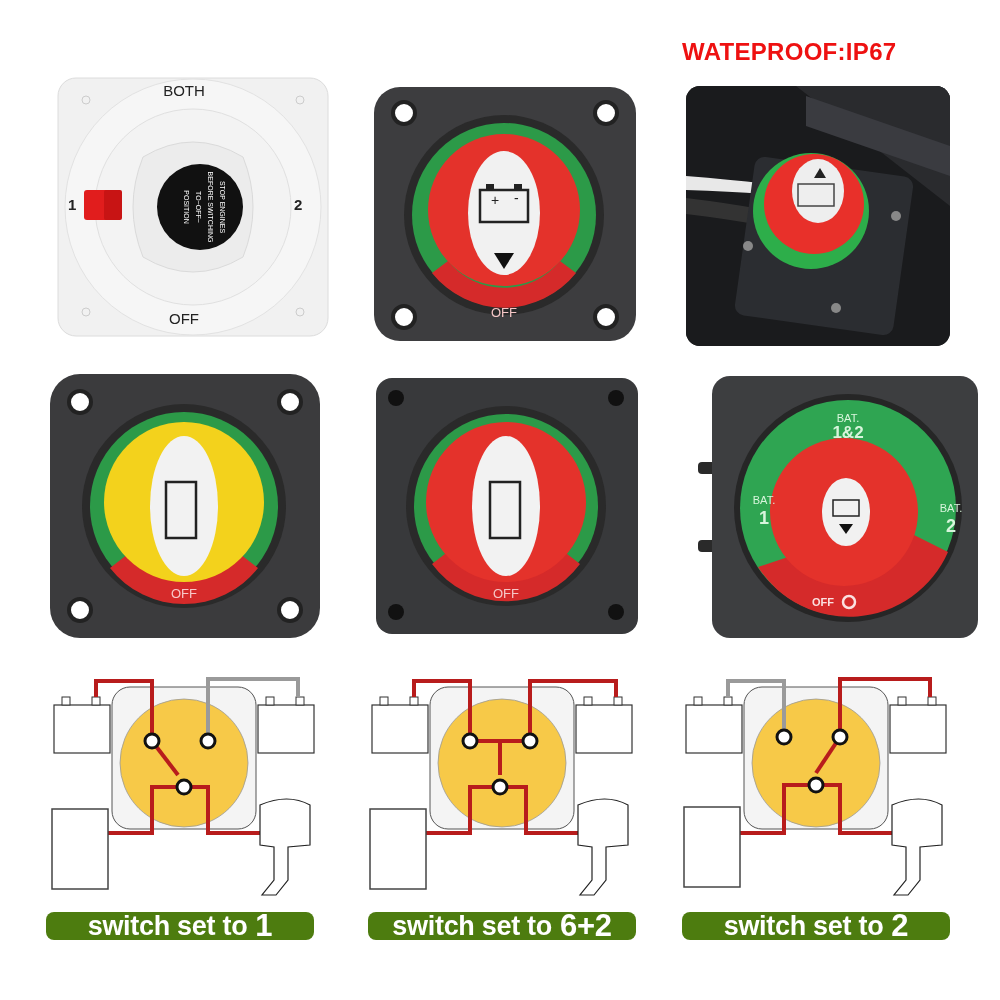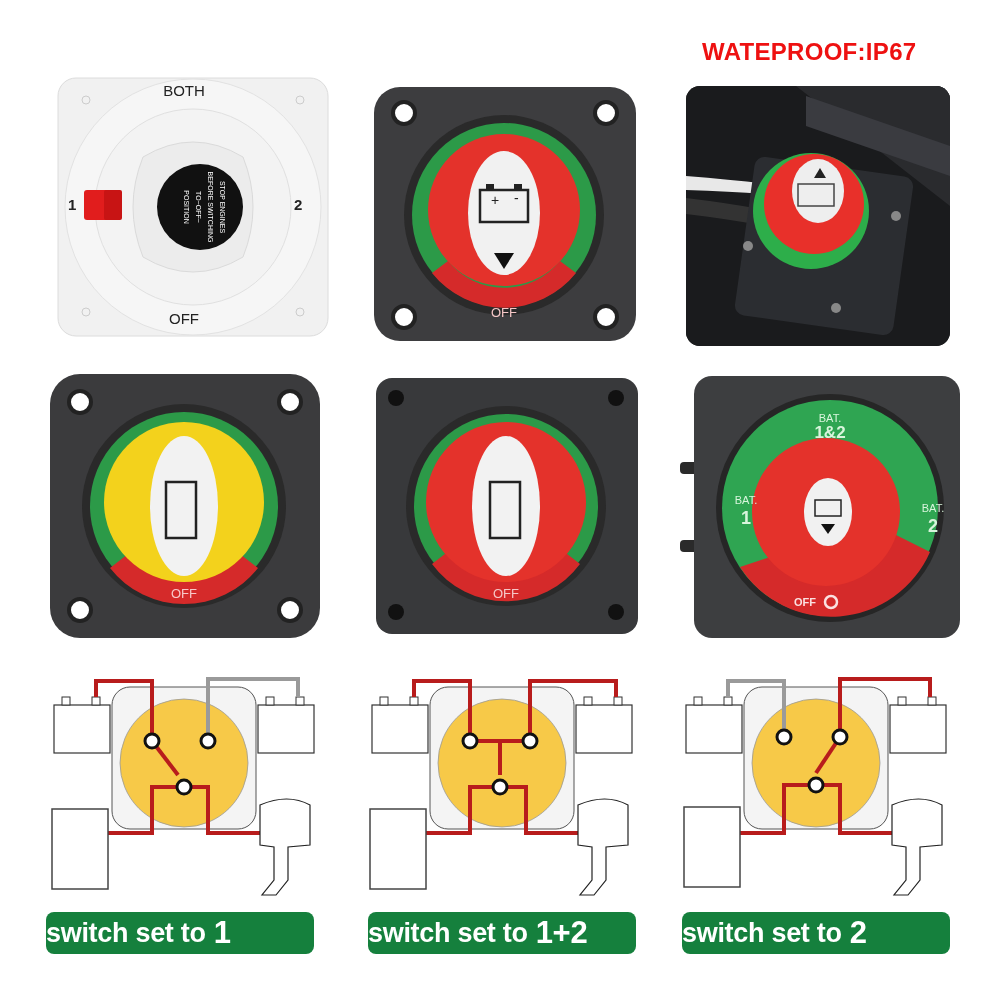--- a/index.html
+++ b/index.html
@@ -1,20 +1,20 @@
 <!DOCTYPE html>
 <html><head>
 <meta charset="utf-8">
 <style>
   html,body{margin:0;padding:0;background:#fff;}
   body{width:1000px;height:1000px;position:relative;overflow:hidden;font-family:"Liberation Sans",sans-serif;}
-  .header-text{position:absolute;left:702px;top:38px;font-weight:bold;font-size:24px;color:#ee1111;letter-spacing:0.3px;}
+  .header-text{position:absolute;left:682px;top:38px;font-weight:bold;font-size:24px;color:#ee1111;letter-spacing:0.3px;}
   .panel{position:absolute;}
-  .label-pill{position:absolute;top:912px;height:42px;border-radius:8px;background:#15803d;color:#fff;
-    display:flex;align-items:center;font-family:"Liberation Sans",sans-serif;font-size:27px;font-weight:bold;letter-spacing:-0.3px;}
+  .label-pill{position:absolute;top:912px;height:28px;border-radius:8px;background:#4d7c0f;color:#fff;
+    display:flex;align-items:center;justify-content:center;font-family:"Liberation Sans",sans-serif;font-size:27px;font-weight:bold;letter-spacing:-0.3px;}
   .label-pill .num{font-size:31px;margin-left:8px;}
   svg text{font-family:"Liberation Sans",sans-serif;}
 </style>
 </head>
 <body>
 
 <div class="header-text">WATEPROOF:IP67</div>
 
 <div class="panel" style="left:48px;top:72px;width:290px;height:270px;">
   <svg width="290" height="270" viewBox="0 0 290 270">
@@ -110,21 +110,21 @@
     <circle cx="134" cy="134" r="100" fill="#2a2a2a"></circle>
     <circle cx="134" cy="134" r="92" fill="#2c9a48"></circle>
     <path d="M60 192 A92 92 0 0 0 208 192 L190 178 A70 70 0 0 1 78 178Z" fill="#d52a2a"></path>
     <circle cx="134" cy="130" r="80" fill="#e4322b"></circle>
     <ellipse cx="134" cy="134" rx="34" ry="70" fill="#f2f2f2"></ellipse>
     <rect x="118" y="110" width="30" height="56" fill="none" stroke="#222" stroke-width="2.5"></rect>
     <text x="134" y="226" font-size="13" text-anchor="middle" fill="#f6c7c7">OFF</text>
   </svg>
 </div>
 
-<div class="panel" style="left:680px;top:372px;width:285px;height:270px;">
+<div class="panel" style="left:698px;top:372px;width:285px;height:270px;">
   <svg width="285" height="270" viewBox="0 0 285 270">
     <rect x="0" y="90" width="18" height="12" rx="4" fill="#2a2a2a"></rect>
     <rect x="0" y="168" width="18" height="12" rx="4" fill="#2a2a2a"></rect>
     <rect x="14" y="4" width="266" height="262" rx="18" fill="#3d3e40"></rect>
     <circle cx="150" cy="136" r="114" fill="#262626"></circle>
     <circle cx="150" cy="136" r="108" fill="#2fa552"></circle>
     <path d="M60 195 A108 108 0 0 0 250 180 L210 160 Q150 225 90 185Z" fill="#d52a2a"></path>
     <circle cx="146" cy="140" r="74" fill="#e4322b"></circle>
     <ellipse cx="148" cy="140" rx="24" ry="34" fill="#f1f1f1"></ellipse>
     <rect x="135" y="128" width="26" height="16" fill="none" stroke="#222" stroke-width="1.5"></rect>
@@ -204,18 +204,18 @@
     <path d="M212 130 Q240 118 262 130 L262 170 L240 172 L240 205 L228 220 L214 220 L226 205 L226 172 L212 170Z" fill="#fff" stroke="#222" stroke-width="1.2"></path>
   </svg>
 </div>
 
 <div class="label-pill" style="left:46px;width:268px;">
   <span>switch set to</span>
     <span class="num">1</span>
 </div>
 <div class="label-pill" style="left:368px;width:268px;">
   <span>switch set to</span>
-    <span class="num">1+2</span>
+    <span class="num">6+2</span>
 </div>
 <div class="label-pill" style="left:682px;width:268px;">
   <span>switch set to</span>
     <span class="num">2</span>
 </div>
 
 </body></html>

